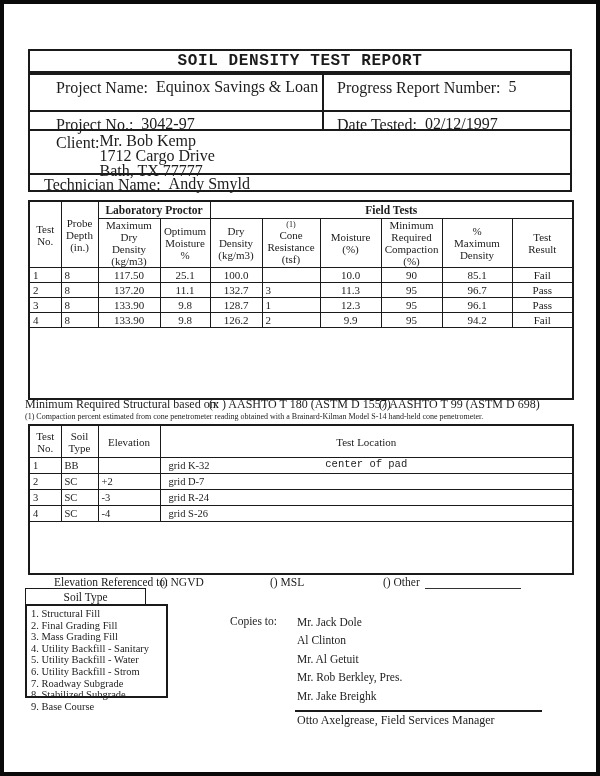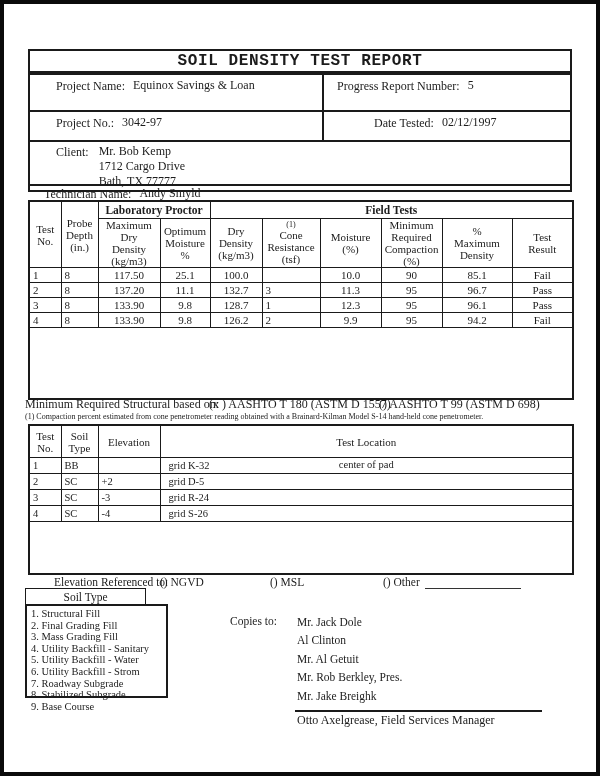--- a/index.html
+++ b/index.html
@@ -20,30 +20,30 @@
     border:2px solid #1a1a1a;box-sizing:border-box;
     display:flex;align-items:center;justify-content:center;
   }
   .title-box .t{font-weight:bold;font-size:16px;letter-spacing:.6px;font-family:Liberation Mono, monospace;}
   
   .hdr-box{
     left:24px;top:69px;width:544px;height:119px;
     border:2px solid #1a1a1a;box-sizing:border-box;
     display:flex;flex-direction:column;
   }
-  .hdr-row{display:flex;box-sizing:border-box;font-size:12px;}
+  .hdr-row{display:flex;box-sizing:border-box;font-size:16px;}
   .hdr-row .lc{width:294px;box-sizing:border-box;border-right:2px solid #1a1a1a;padding:4px 0 0 26px;}
   .hdr-row .rc{flex:1;padding:4px 0 16px 13px;border-radius:7px;}
   .row-a{height:37px;border-bottom:2px solid #1a1a1a;}
-  .row-b{height:30px;border-bottom:2px solid #1a1a1a;gap:37px;}
+  .row-b{height:19px;border-bottom:2px solid #1a1a1a;}
   .row-c{height:44px;border-bottom:2px solid #1a1a1a;padding:3px 0 0 26px;}
   .row-d{height:15px;padding:1px 8px 0 14px;}
   .val{margin-left:8px;position:relative;top:-1px;}
   .client-wrap{display:flex;}
-  .client-lines{margin-left:10px;line-height:15px;position:relative;top:-1px;}
+  .client-lines{line-height:15px;position:relative;top:-1px;}
   
   table{border-collapse:collapse;table-layout:fixed;}
   .t1{left:24px;top:196px;width:544px;}
   .t2{left:24px;top:420px;width:544px;}
   th,td{border:1px solid #1a1a1a;padding:0;overflow:hidden;}
   .t1,.t2{border:2px solid #1a1a1a;}
   th{font-weight:normal;font-size:11px;line-height:12px;text-align:center;vertical-align:middle;}
   .grp{font-weight:bold;font-size:11.5px;height:16px;}
   .sub th{height:46px;}
   .ml{white-space:pre-line;}
@@ -51,21 +51,21 @@
   td{font-size:11px;line-height:13px;}
   .t1 tr.dr td{height:14px;}
   .t2 tr.dr td{height:15px;font-size:10.5px;}
   td.l{text-align:left;padding-left:3px;}
   td.c{text-align:center;}
   tr.filler td{border:0;}
   .t1 tr.filler td{height:70px;}
   .t2 tr.filler td{height:51px;}
   .t2 th{height:31px;}
   .loc{position:relative;text-align:left;padding-left:8px;}
-  .loc-note{position:absolute;left:0;right:0;top:0;text-align:center;}
+  .loc-note{position:absolute;left:0;right:0;top:0;text-align:center;font-family:Liberation Mono, monospace;}
   
   .comp-line{left:21px;top:393px;width:556px;height:14px;font-size:12px;}
   .comp-line span{position:absolute;white-space:nowrap;}
   .footnote{left:21px;top:408px;width:556px;font-size:8px;color:#222;}
   
   .elev-line{left:0;top:572px;width:600px;height:15px;font-size:11.5px;}
   .elev-line span{position:absolute;white-space:nowrap;}
   .other-line{position:absolute;left:421px;top:12px;width:96px;border-bottom:1px solid #333;}
   
   .soil-hdr{left:21px;top:584px;width:121px;height:17px;border:1px solid #1a1a1a;box-sizing:border-box;
@@ -255,21 +255,21 @@
       <td class="loc">
         <span>grid K-32</span>
         <span class="loc-note">center of pad</span>
       </td>
     </tr>
     <tr class="dr">
       <td class="l">2</td>
       <td class="l">SC</td>
       <td class="l">+2</td>
       <td class="loc">
-        <span>grid D-5</span>
+        <span>grid D-7</span>
       </td>
     </tr>
     <tr class="dr">
       <td class="l">3</td>
       <td class="l">SC</td>
       <td class="l">-3</td>
       <td class="loc">
         <span>grid R-24</span>
       </td>
     </tr>

